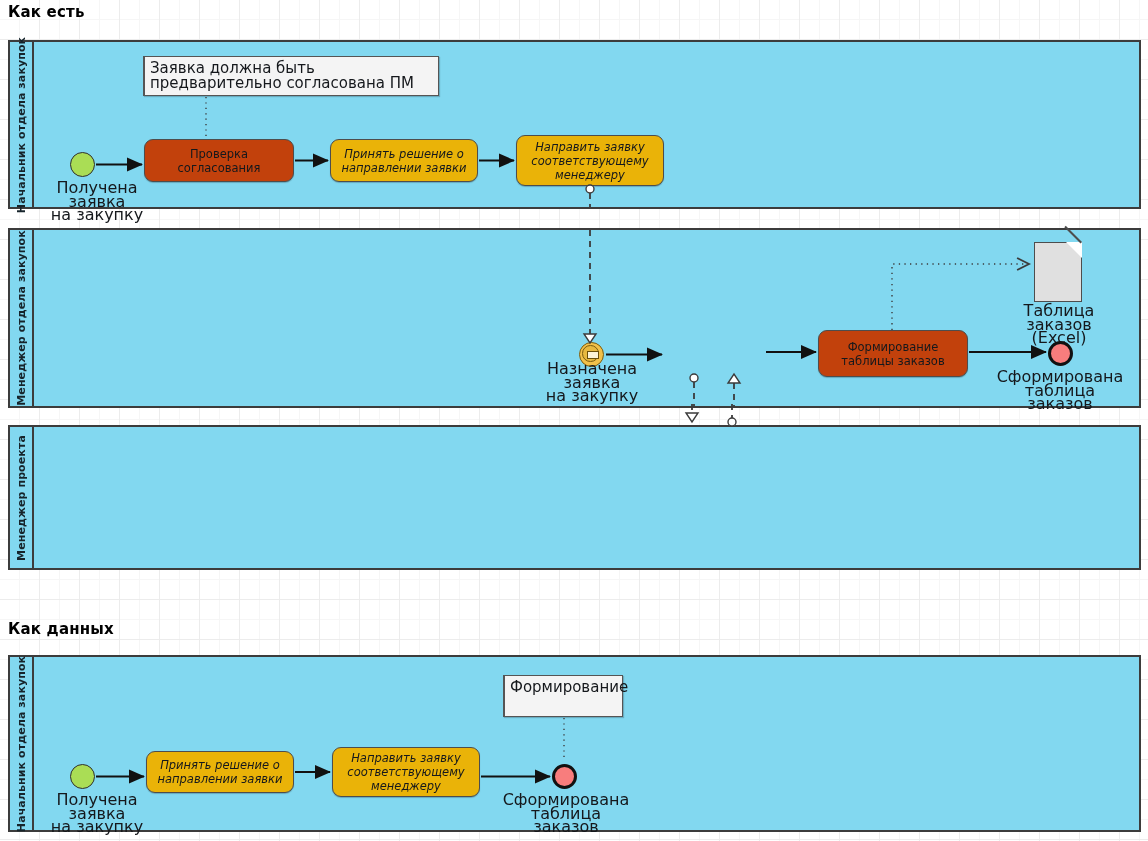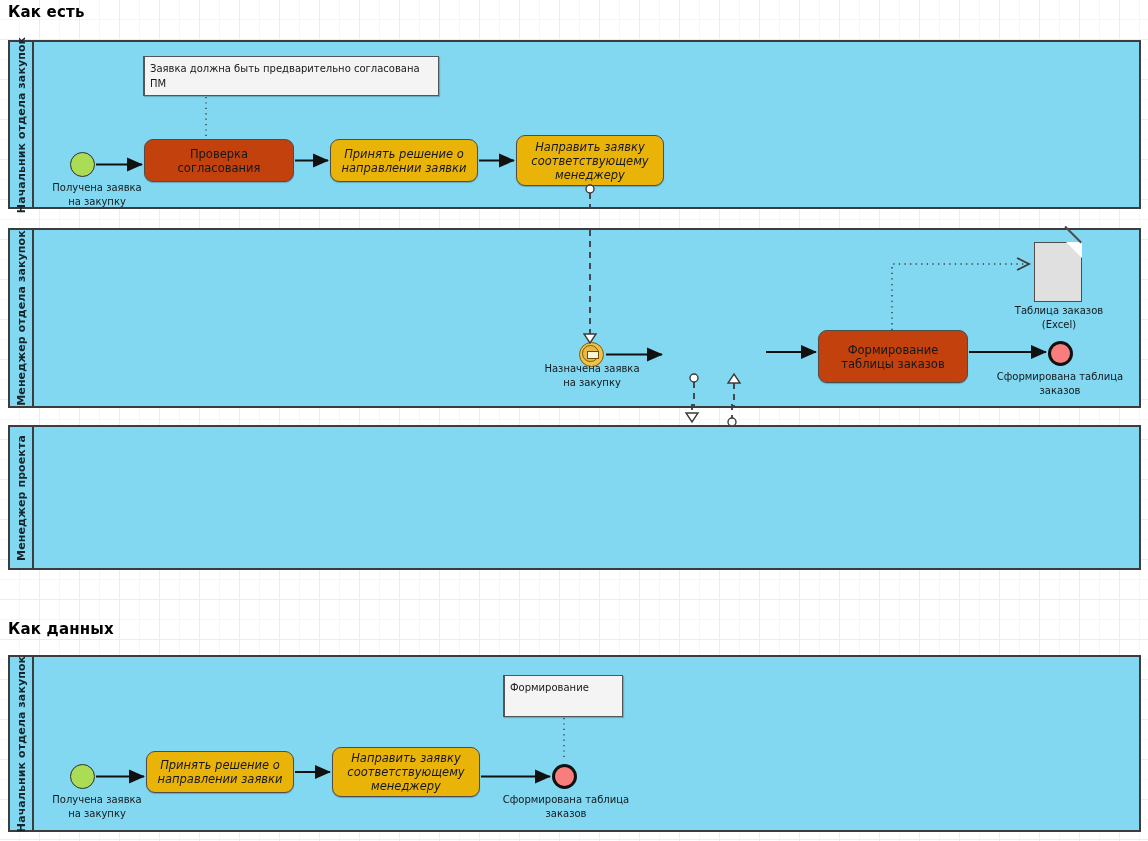--- a/index.html
+++ b/index.html
@@ -102,32 +102,32 @@
     position: absolute;
     top: 0; width: 60%; height: 100%;
     border-bottom: 1px solid #6b4f08;
   }
   .msg-glyph::before { left: 0; transform: skewX(32deg); transform-origin: bottom left; }
   .msg-glyph::after  { right: 0; transform: skewX(-32deg); transform-origin: bottom right; }
   
   .elabel {
     position: absolute;
     text-align: center;
-    font-size: 10px;
+    font-size: 16px;
     line-height: 13.5px;
     color: #15181c;
     white-space: pre-line;
   }
   
   .annotation {
     position: absolute;
     background: #f4f4f4;
     border: 1.4px solid #555;
     border-left-width: 2px;
-    font-size: 10px;
+    font-size: 15px;
     line-height: 15px;
     color: #15181c;
     padding: 4px 5px 2px 5px;
     box-shadow: 1px 1px 1px rgba(0,0,0,.2);
   }
   
   .data-object {
     position: absolute;
     background: #e0e0e0;
     border: 1.5px solid #4d4d4d;
@@ -214,21 +214,21 @@
 (Excel)</div>
 
       <div class="event msg-outer" style="left:545px; top:112px; width:25px; height:25px;">
         <div class="event msg-inner" style="left:2.2px; top:2.2px; width:16.6px; height:16.6px;"></div>
         <div class="msg-glyph" style="left:6.5px; top:8px; width:12px; height:8px;"></div>
       </div>
       <div class="elabel" style="left:488px; top:132px; width:140px;">Назначена заявка
 на закупку</div>
 
 
-      <div class="task gray" style="left:784px; top:100px; width:150px; height:53px;">Формирование таблицы
+      <div class="task gray" style="left:784px; top:100px; width:150px; height:47px;">Формирование таблицы
 заказов</div>
 
       <div class="event end" style="left:1014px; top:111px; width:25px; height:25px;"></div>
       <div class="elabel" style="left:956px; top:140px; width:140px;">Сформирована таблица
 заказов</div>
 
       <svg class="flow-svg" width="1107" height="176">
         <defs>
           <marker id="arr2" markerWidth="9" markerHeight="9" refX="8" refY="4.5" orient="auto">
             <path d="M0,0.8 L8.5,4.5 L0,8.2 z" fill="#111"></path>

